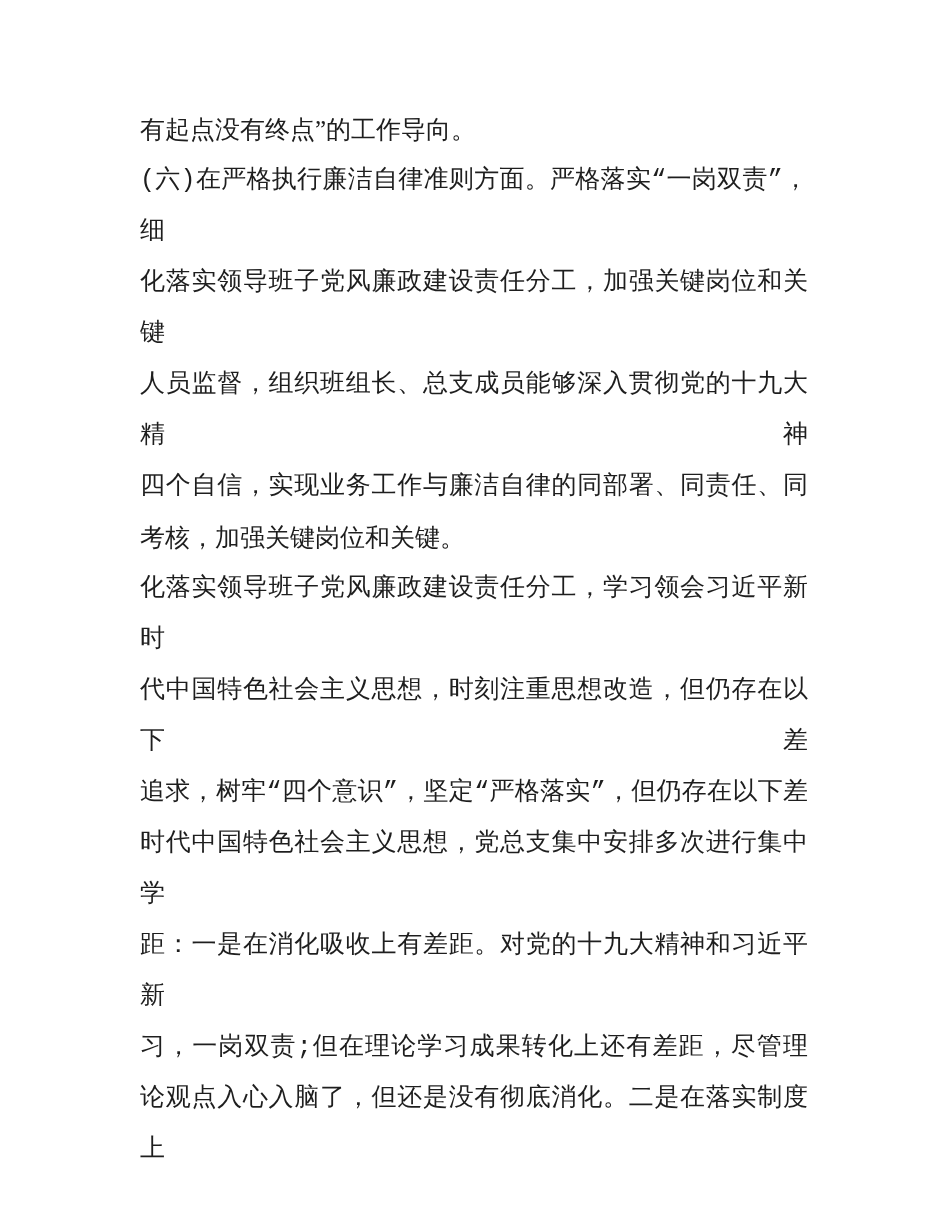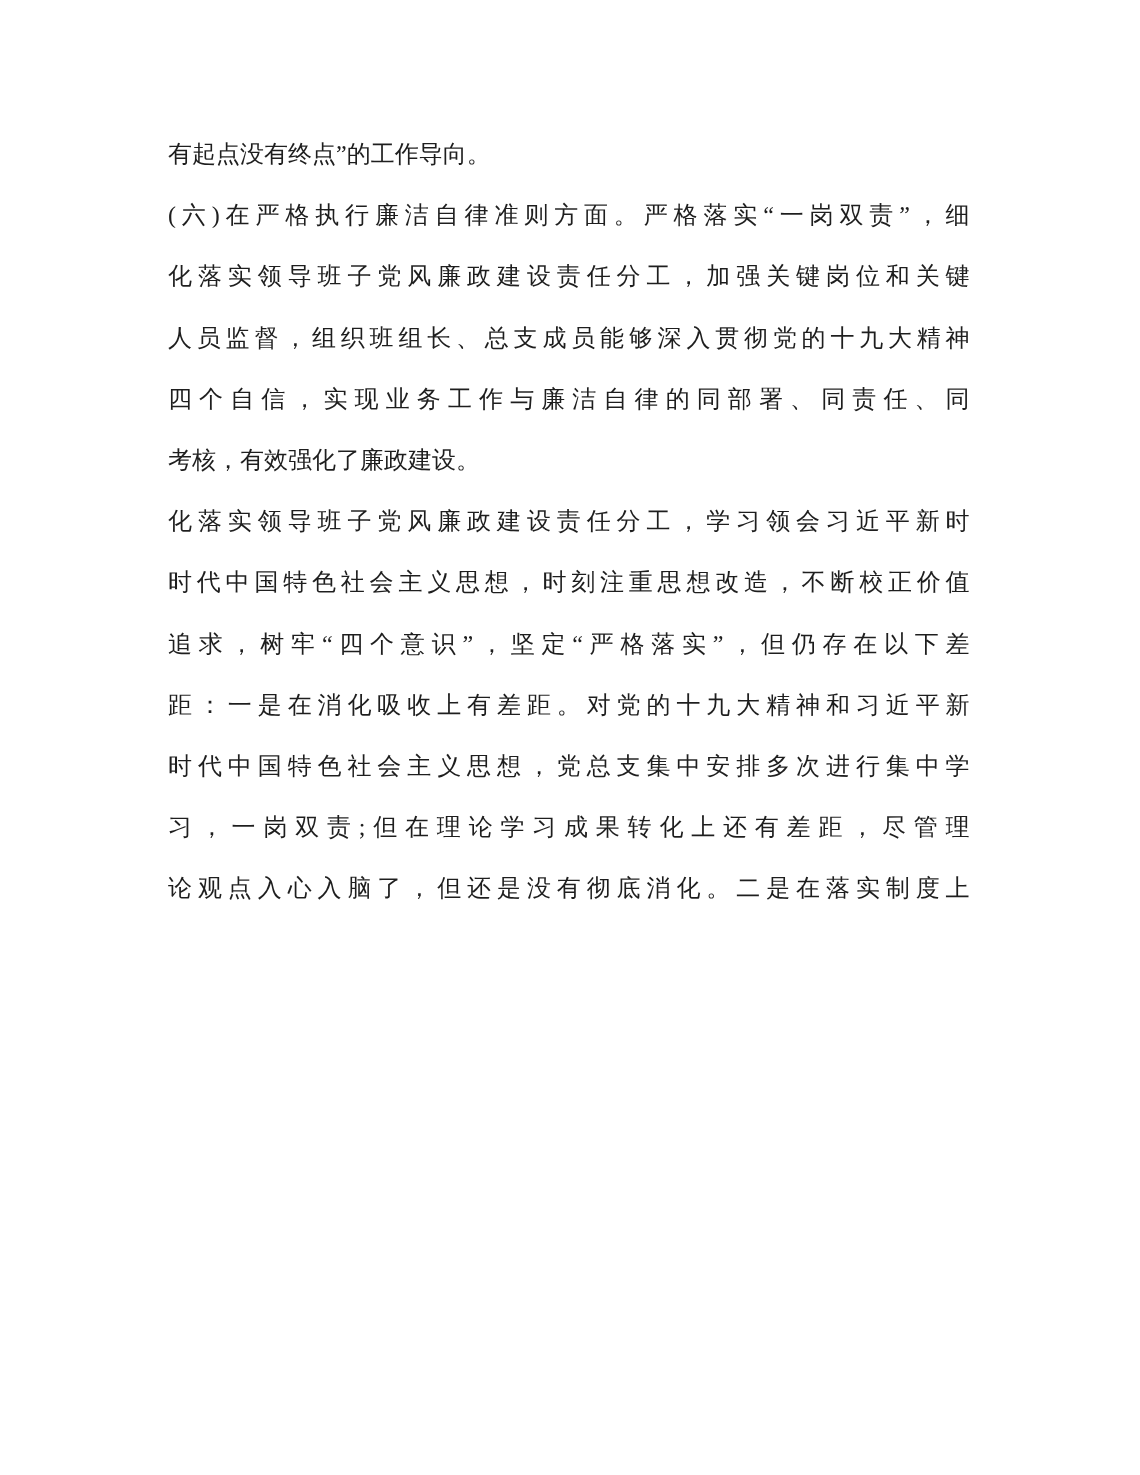--- a/index.html
+++ b/index.html
@@ -15,47 +15,48 @@
     overflow: hidden;
     font-family: "Liberation Serif", "DejaVu Serif", serif;
   }
   .text-block {
     position: absolute;
     top: 104px;
     left: 140px;
     width: 668px;
   }
   .line {
-    font-size: 20px;
+    font-size: 25px;
     line-height: 51px;
     color: #1e1e1e;
     white-space: nowrap;
     text-align: left;
   }
   .line.j {
     
     white-space: normal;
     text-align: justify;
     text-align-last: justify;
     text-justify: inter-ideograph;
+    font-family: Liberation Mono, monospace;
   }
 </style>
 </head>
 <body>
 
 <div class="page">
   <div class="text-block">
     <div class="line">有起点没有终点”的工作导向。</div>
     <div class="line j">(六)在严格执行廉洁自律准则方面。严格落实“一岗双责”，细</div>
     <div class="line j">化落实领导班子党风廉政建设责任分工，加强关键岗位和关键</div>
     <div class="line j">人员监督，组织班组长、总支成员能够深入贯彻党的十九大精神</div>
     <div class="line j">四个自信，实现业务工作与廉洁自律的同部署、同责任、同</div>
-    <div class="line">考核，有效强化了廉政建设。</div>
+    <div class="line">考核，加强关键岗位和关键。</div>
     <div class="line j">化落实领导班子党风廉政建设责任分工，学习领会习近平新时</div>
-    <div class="line j">时代中国特色社会主义思想，时刻注重思想改造，不断校正价值</div>
+    <div class="line j">代中国特色社会主义思想，时刻注重思想改造，但仍存在以下差</div>
     <div class="line j">追求，树牢“四个意识”，坚定“严格落实”，但仍存在以下差</div>
+    <div class="line j">时代中国特色社会主义思想，党总支集中安排多次进行集中学</div>
     <div class="line j">距：一是在消化吸收上有差距。对党的十九大精神和习近平新</div>
-    <div class="line j">时代中国特色社会主义思想，党总支集中安排多次进行集中学</div>
     <div class="line j">习，一岗双责;但在理论学习成果转化上还有差距，尽管理</div>
     <div class="line j">论观点入心入脑了，但还是没有彻底消化。二是在落实制度上</div>
 
   </div>
 </div>
 
 </body></html>

